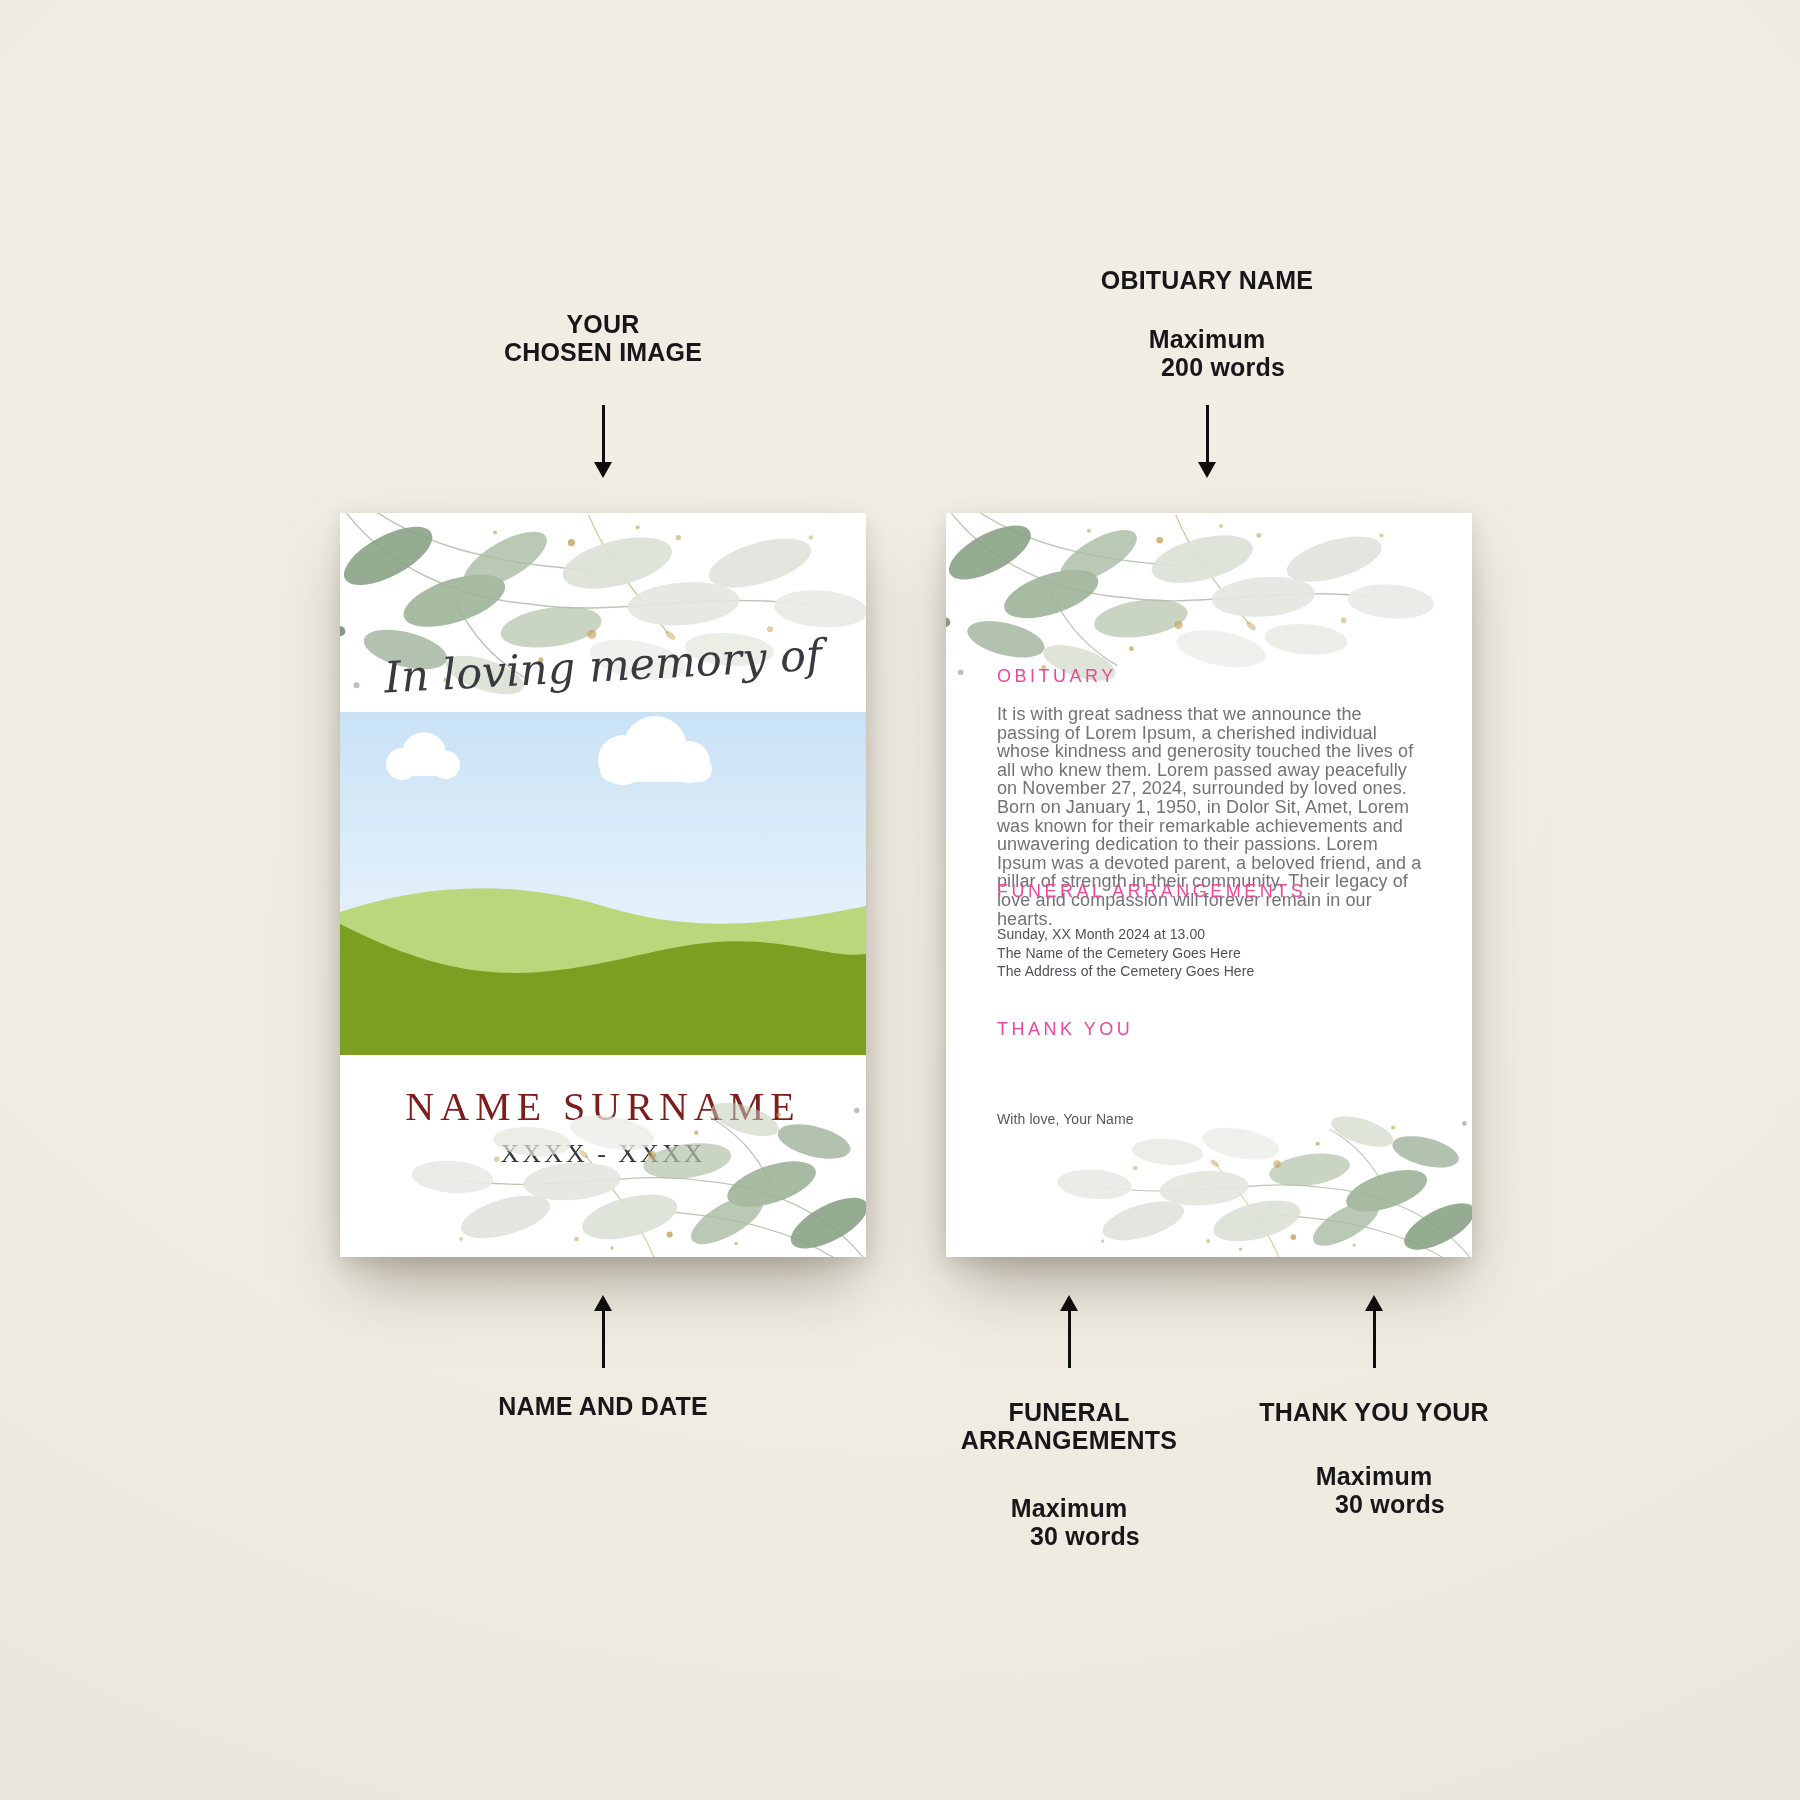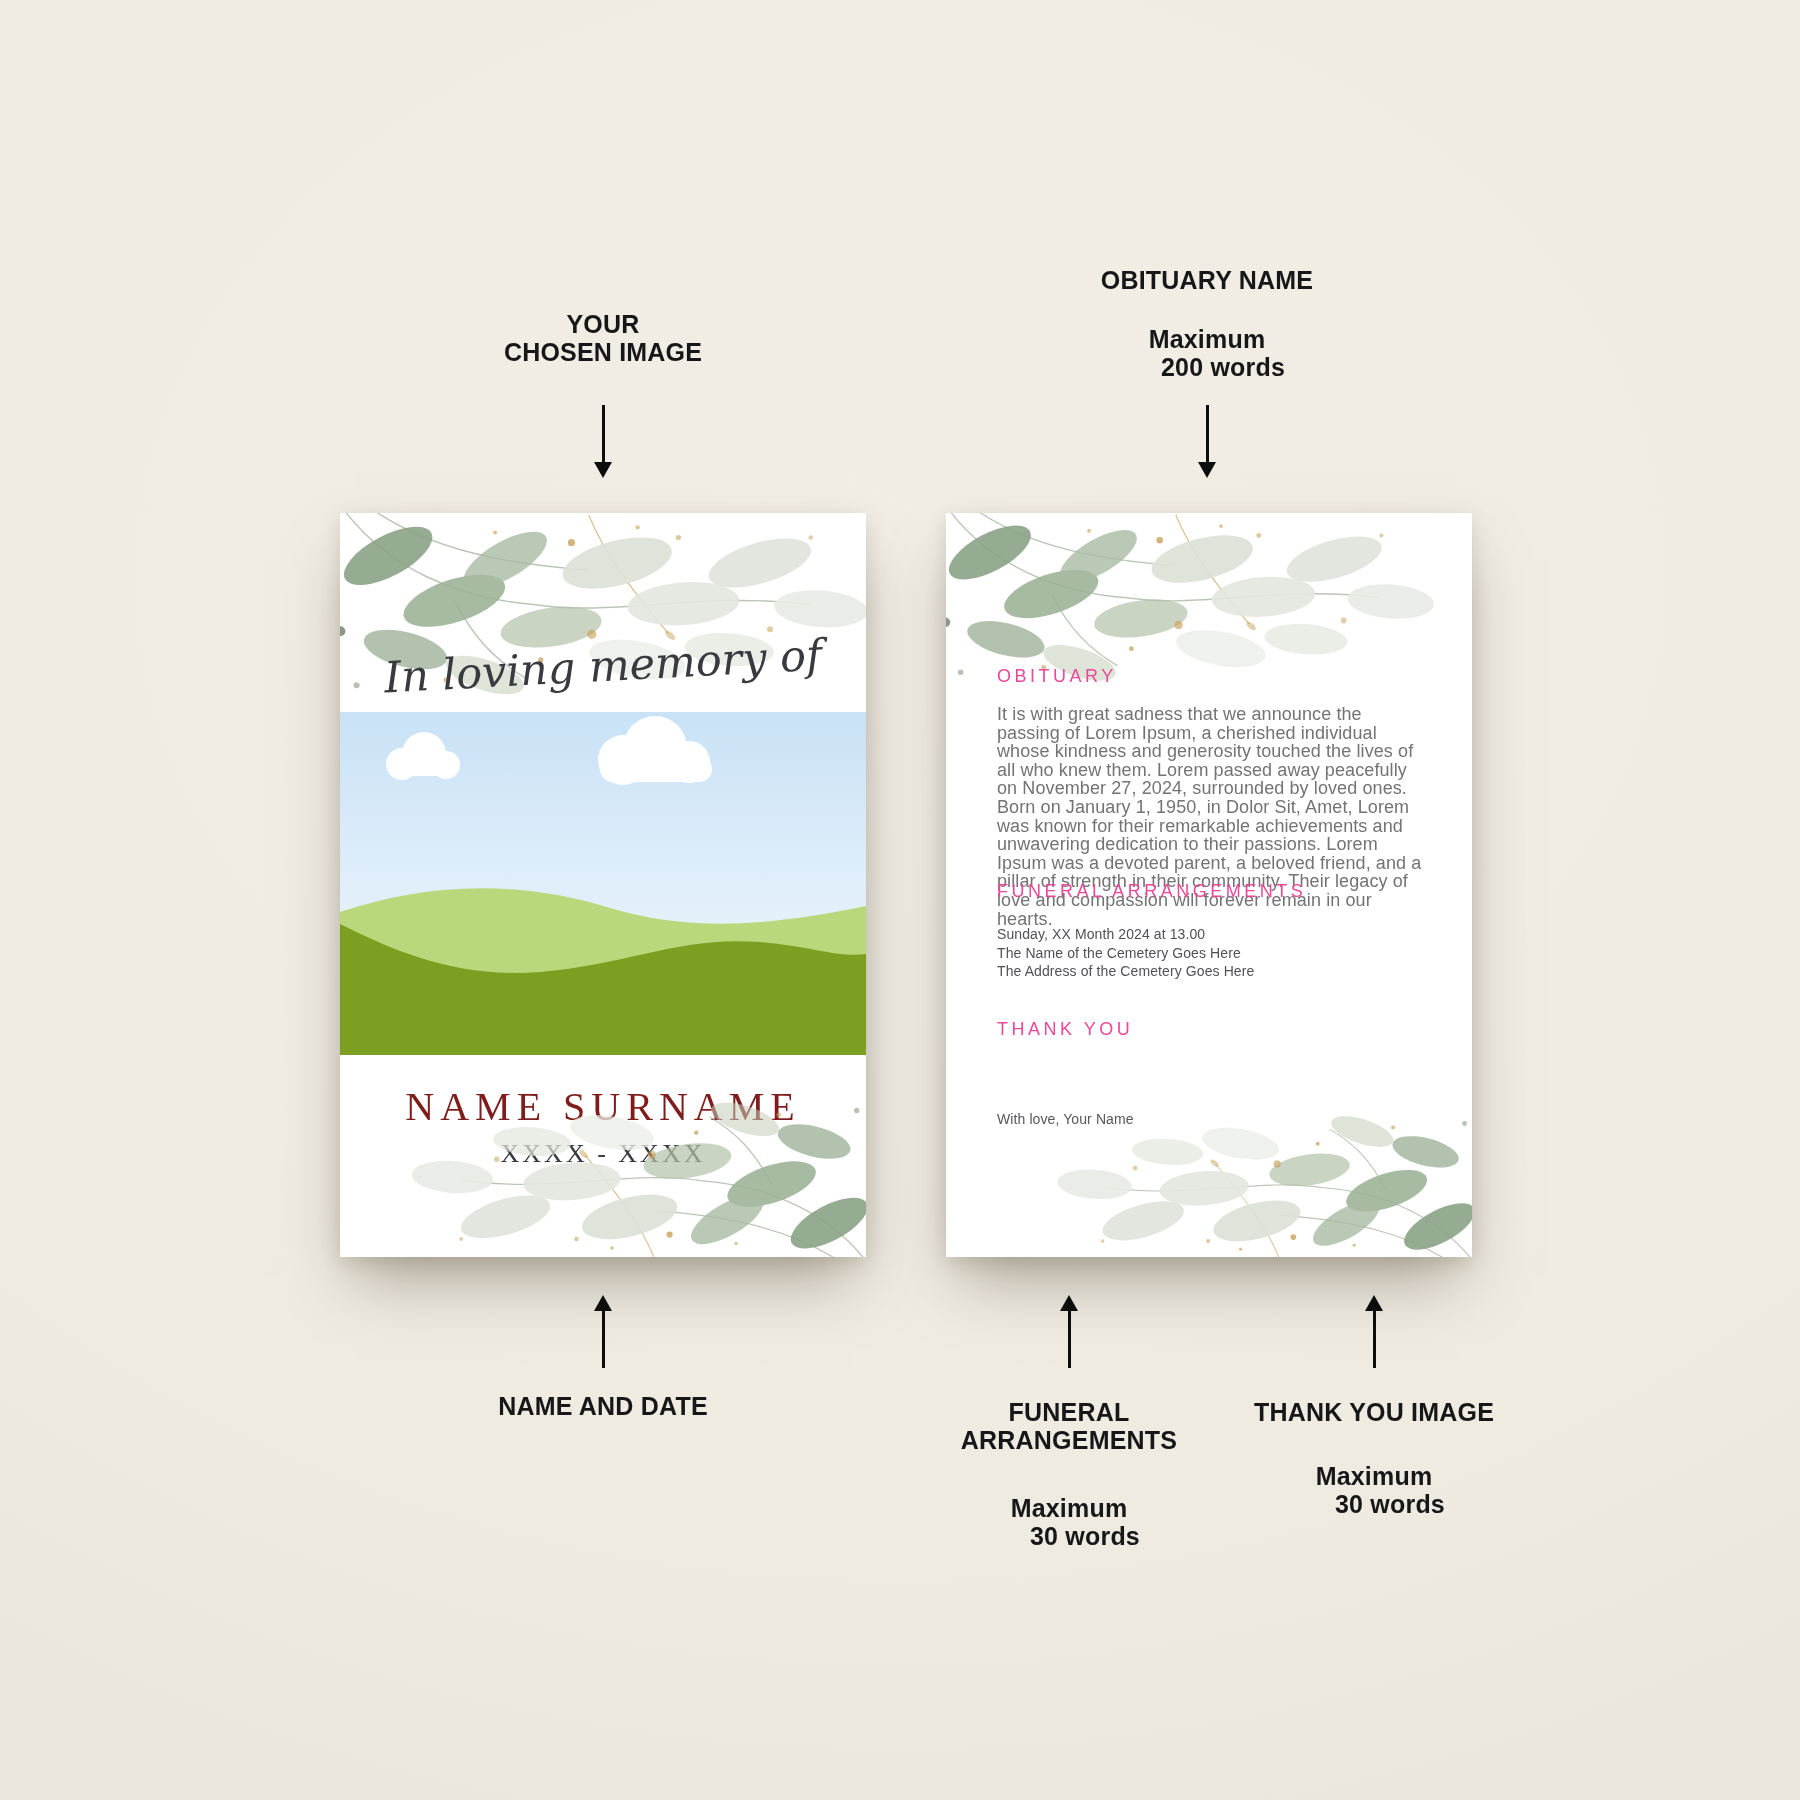--- a/index.html
+++ b/index.html
@@ -234,20 +234,20 @@
   <div class="ann" style="left:869px;top:1494px;width:400px;">
     <div>Maximum</div>
     <div class="bold">30 words</div>
   </div>
 
   <div class="arrow" style="left:1365px;top:1295px;">
     <div class="head-up"></div>
     <div class="line"></div>
   </div>
   <div class="ann" style="left:1174px;top:1398px;width:400px;">
-    <div>THANK YOU IMAGE</div>
+    <div>THANK YOU YOUR</div>
   </div>
   <div class="ann" style="left:1174px;top:1462px;width:400px;">
     <div>Maximum</div>
     <div class="bold">30 words</div>
   </div>
 
 </div>
 
 </body></html>

